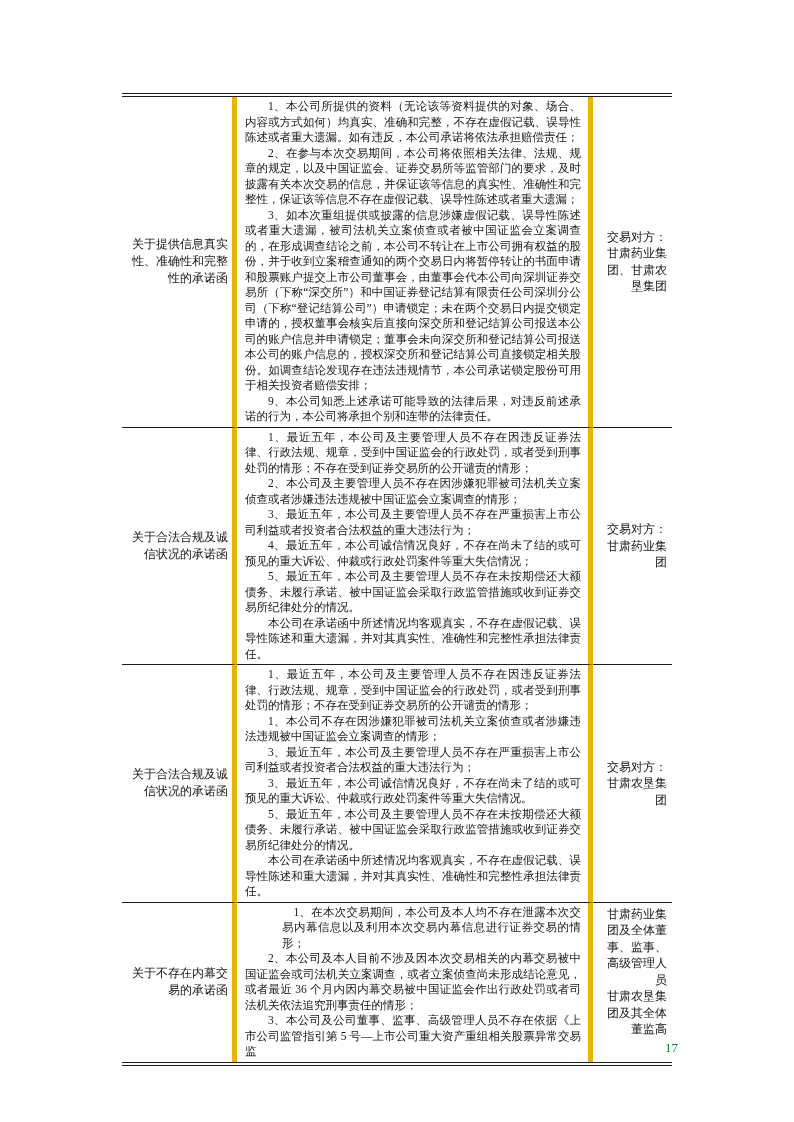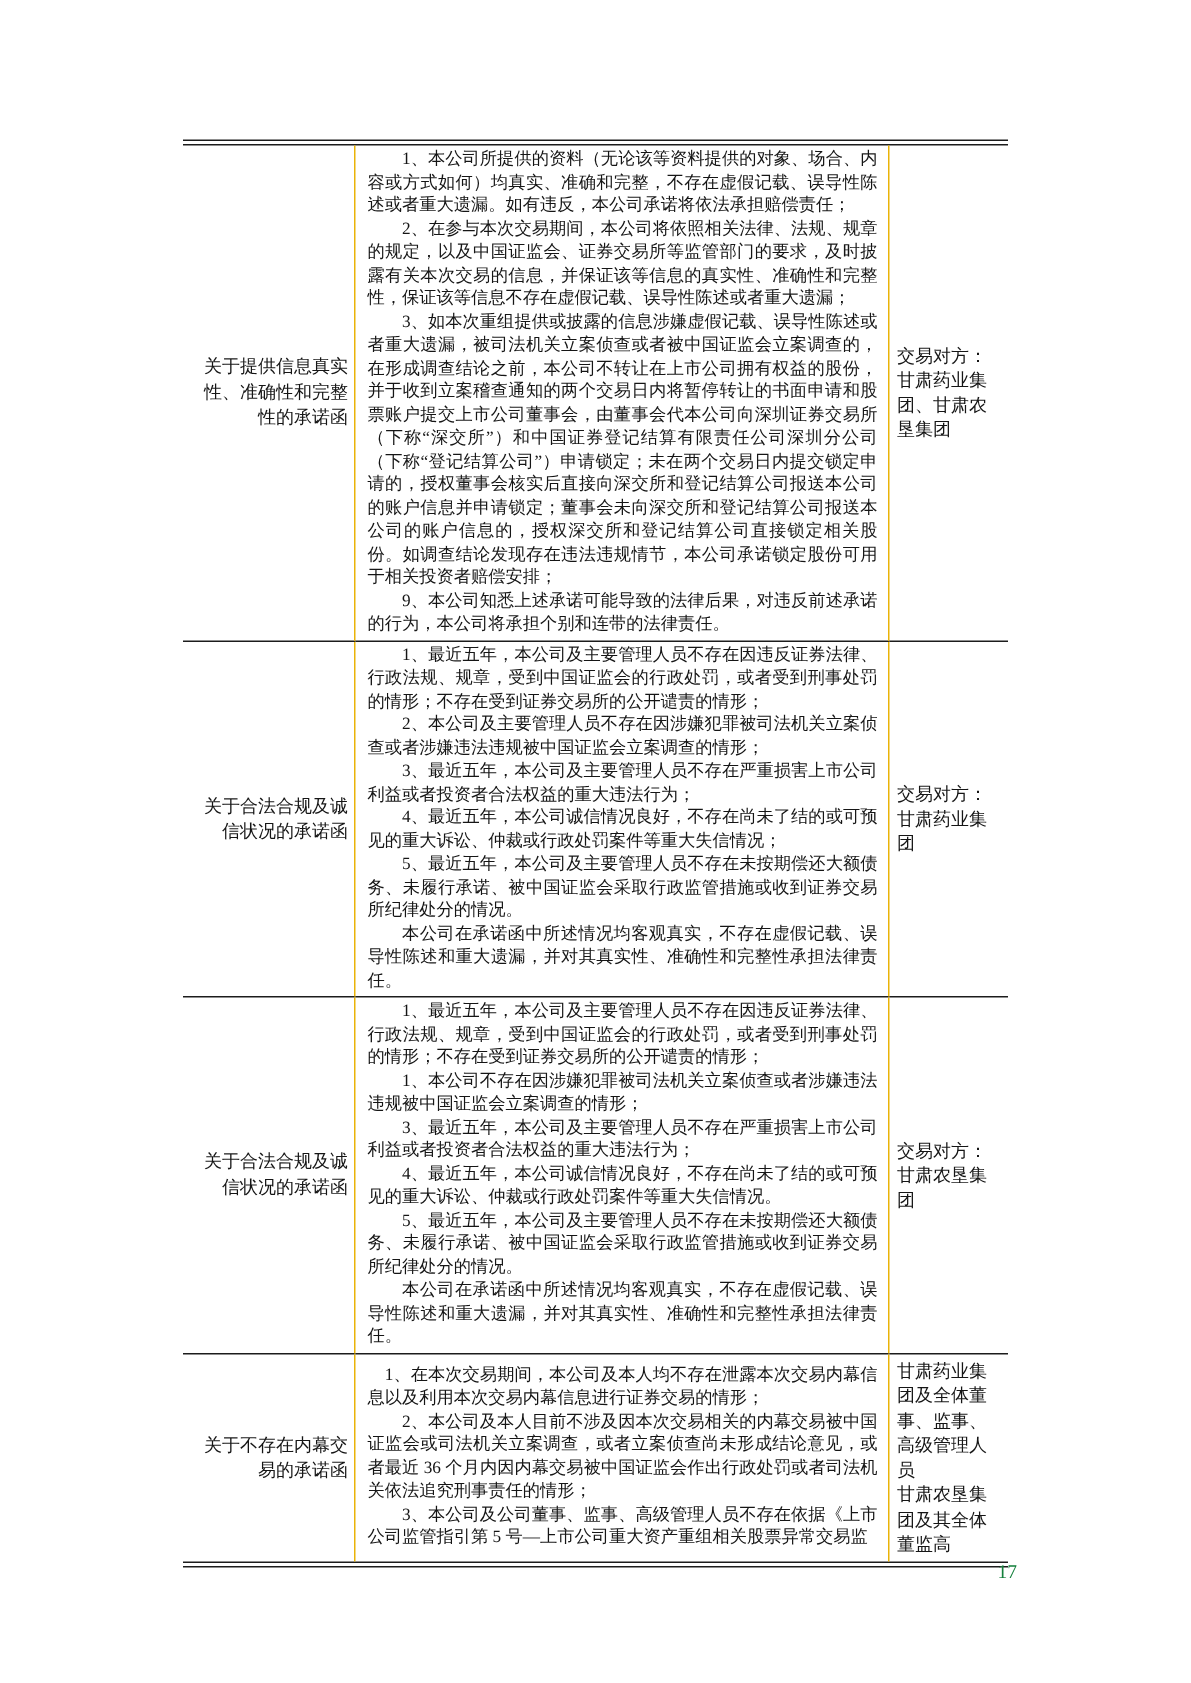--- a/index.html
+++ b/index.html
@@ -20,21 +20,21 @@
     border-collapse: separate;
     border-spacing: 0;
     border-top: 4px double #1c1c1c;
     border-bottom: 4px double #1c1c1c;
     table-layout: fixed;
   }
   .doc-table col.c1 { width: 115px; }
   .doc-table col.c2 { width: 356px; }
   .doc-table col.c3 { width: 79px; }
   .doc-table td {
-    border-right: 1px solid #eab308;
+    border-right: 5px solid #eab308;
     border-bottom: 1px solid #1c1c1c;
     vertical-align: middle;
     box-sizing: border-box;
   }
   .doc-table td:last-child { border-right: none; }
   .doc-table tr:last-child td { border-bottom: none; }
   .label-cell {
     text-align: right;
     font-size: 12px;
     line-height: 17px;
@@ -45,29 +45,29 @@
     padding: 2px 7px 2px 8px;
   }
   .body-cell p {
     margin: 0;
     font-size: 11.5px;
     line-height: 15.5px;
     text-align: justify;
     text-indent: 2em;
     letter-spacing: 0;
   }
-  .body-cell p.i1 { text-indent: 1em; }
+  .body-cell p.i1 { text-indent: 1em; margin-left: 37px; }
   .party-cell {
     text-align: center;
     font-size: 12px;
     line-height: 16.5px;
     padding: 3px 5px;
   }
   .party-cell.v-top { vertical-align: top; }
-  .party-cell div { text-align: left; }
+  .party-cell div { text-align: right; }
   .page-number {
     position: absolute;
     left: 658px;
     top: 1040px;
     width: 20px;
     text-align: right;
     font-size: 13px;
     line-height: 15px;
     color: #15803d;
   }
@@ -120,21 +120,21 @@
       </tr>
 
       <tr>
         <td class="label-cell">
           <div>关于合法合规及诚信状况的承诺函</div>
         </td>
         <td class="body-cell">
           <p>1、最近五年，本公司及主要管理人员不存在因违反证券法律、行政法规、规章，受到中国证监会的行政处罚，或者受到刑事处罚的情形；不存在受到证券交易所的公开谴责的情形；</p>
           <p>1、本公司不存在因涉嫌犯罪被司法机关立案侦查或者涉嫌违法违规被中国证监会立案调查的情形；</p>
           <p>3、最近五年，本公司及主要管理人员不存在严重损害上市公司利益或者投资者合法权益的重大违法行为；</p>
-          <p>4、最近五年，本公司诚信情况良好，不存在尚未了结的或可预见的重大诉讼、仲裁或行政处罚案件等重大失信情况。</p>
+          <p>3、最近五年，本公司诚信情况良好，不存在尚未了结的或可预见的重大诉讼、仲裁或行政处罚案件等重大失信情况。</p>
           <p>5、最近五年，本公司及主要管理人员不存在未按期偿还大额债务、未履行承诺、被中国证监会采取行政监管措施或收到证券交易所纪律处分的情况。</p>
           <p>本公司在承诺函中所述情况均客观真实，不存在虚假记载、误导性陈述和重大遗漏，并对其真实性、准确性和完整性承担法律责任。</p>
         </td>
         <td class="party-cell">
           <div>交易对方：</div>
           <div>甘肃农垦集团</div>
         </td>
       </tr>
 
       <tr>

